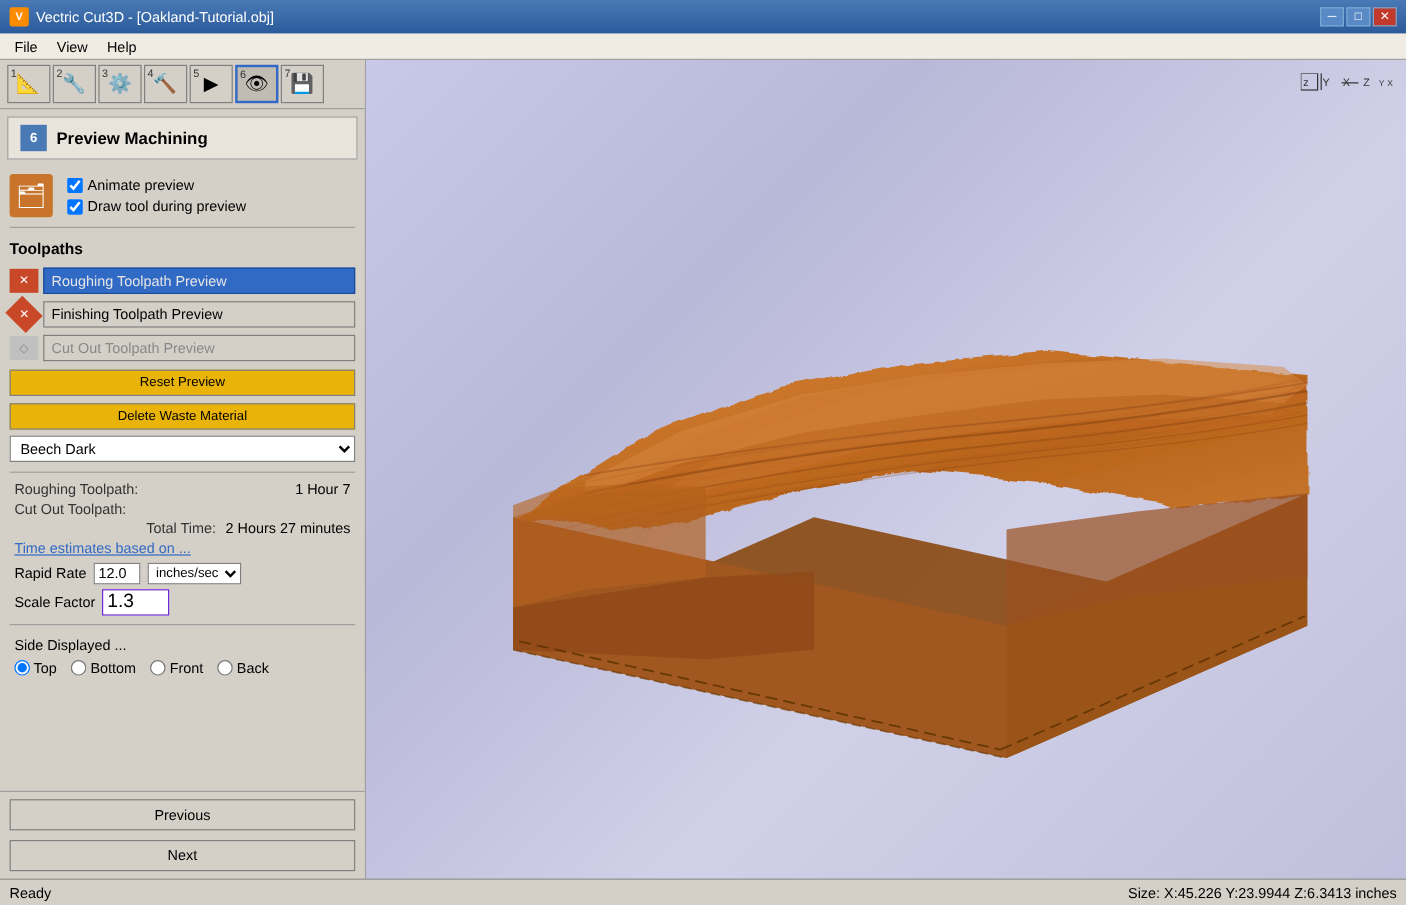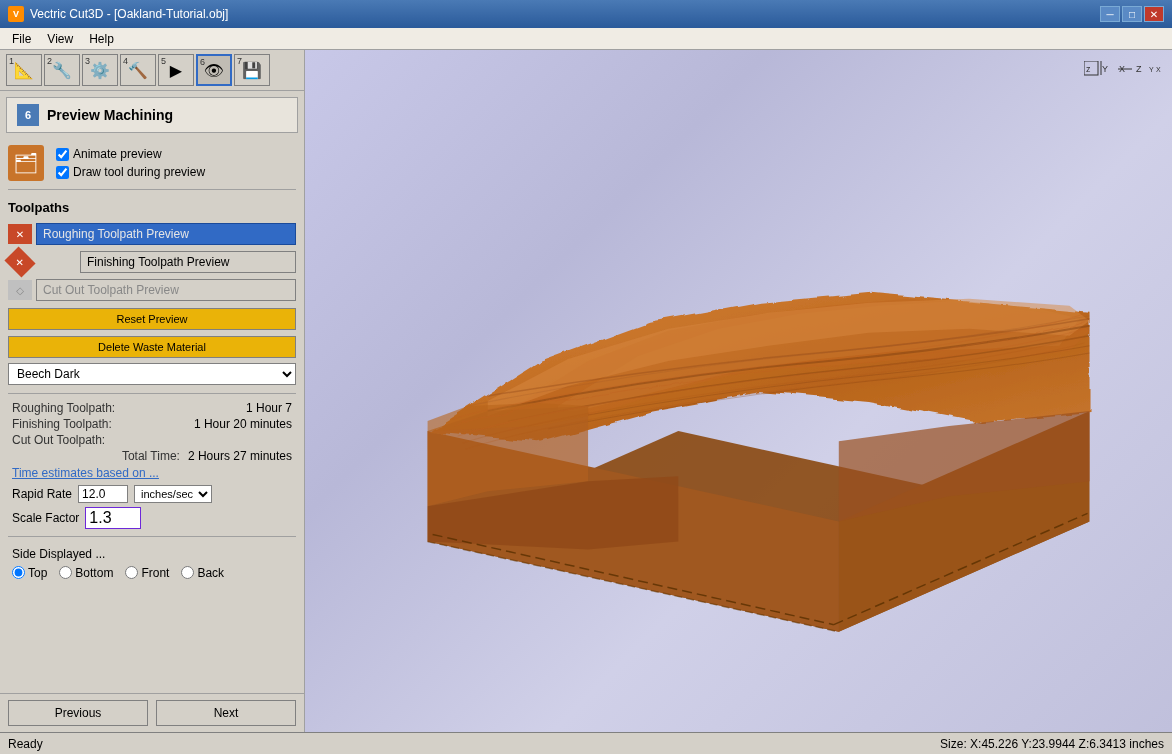--- a/index.html
+++ b/index.html
@@ -199,21 +199,21 @@
     }
 
     .rapid-rate-row {
       display: flex;
       align-items: center;
       gap: 6px;
       padding: 3px 4px;
       font-size: 12px;
     }
     .rapid-input {
-      width: 50px;
+      width: 39px;
       padding: 1px 3px;
       border: 1px solid #808080;
       font-size: 12px;
     }
     .unit-select {
       padding: 1px 2px;
       border: 1px solid #808080;
       font-size: 11px;
       background: white;
     }
@@ -249,20 +249,21 @@
       font-size: 12px;
     }
 
     
     .bottom-nav {
       padding: 6px 8px;
       display: flex;
       gap: 8px;
       border-top: 1px solid #a0a0a0;
       background: #d4d0c8;
+      flex-direction: column;
     }
     .nav-btn {
       flex: 1;
       padding: 5px 8px;
       background: #d4d0c8;
       border: 1px solid #808080;
       cursor: pointer;
       font-size: 12px;
     }
 
@@ -395,21 +396,21 @@
           <span style="color:white; font-size:10px;">✕</span>
         </div>
         <button class="toolpath-btn active" style="flex:1; padding:3px 6px;">Roughing Toolpath Preview</button>
       </div>
 
       
       <div style="display:flex; align-items:center; gap:4px; margin:2px 0;">
         <div style="width:24px; height:20px; background: #c84828; display:flex; align-items:center; justify-content:center; transform:rotate(45deg);">
           <span style="color:white; font-size:10px; transform:rotate(-45deg);">✕</span>
         </div>
-        <button class="toolpath-btn" style="flex:1; padding:3px 6px;margin-left:44px;">Finishing Toolpath Preview</button>
+        <button class="toolpath-btn" style="flex:1; padding:3px 6px;">Finishing Toolpath Preview</button>
       </div>
 
       
       <div style="display:flex; align-items:center; gap:4px; margin:2px 0;">
         <div style="width:24px; height:20px; background: #c0c0c0; display:flex; align-items:center; justify-content:center;">
           <span style="color:#888; font-size:10px;">◇</span>
         </div>
         <button class="toolpath-btn disabled" style="flex:1; padding:3px 6px;">Cut Out Toolpath Preview</button>
       </div>
 
@@ -424,24 +425,20 @@
         <option>Walnut</option>
       </select>
 
       <div class="divider"></div>
 
       
       <div class="est-section">
         <div class="est-row">
           <span class="est-label">Roughing Toolpath:</span>
           <span class="est-value">1 Hour 7</span>
-        </div>
-        <div class="est-row">
-          <span class="est-label">Finishing Toolpath:</span>
-          <span class="est-value">1 Hour 20 minutes</span>
         </div>
         <div class="est-row">
           <span class="est-label">Cut Out Toolpath:</span>
           <span class="est-value"></span>
         </div>
         <div class="est-total">
           <span class="est-label" style="margin-right:8px;">Total Time:</span>
           <span class="est-value">2 Hours 27 minutes</span>
         </div>
         <div class="time-est-note">Time estimates based on ...</div>

